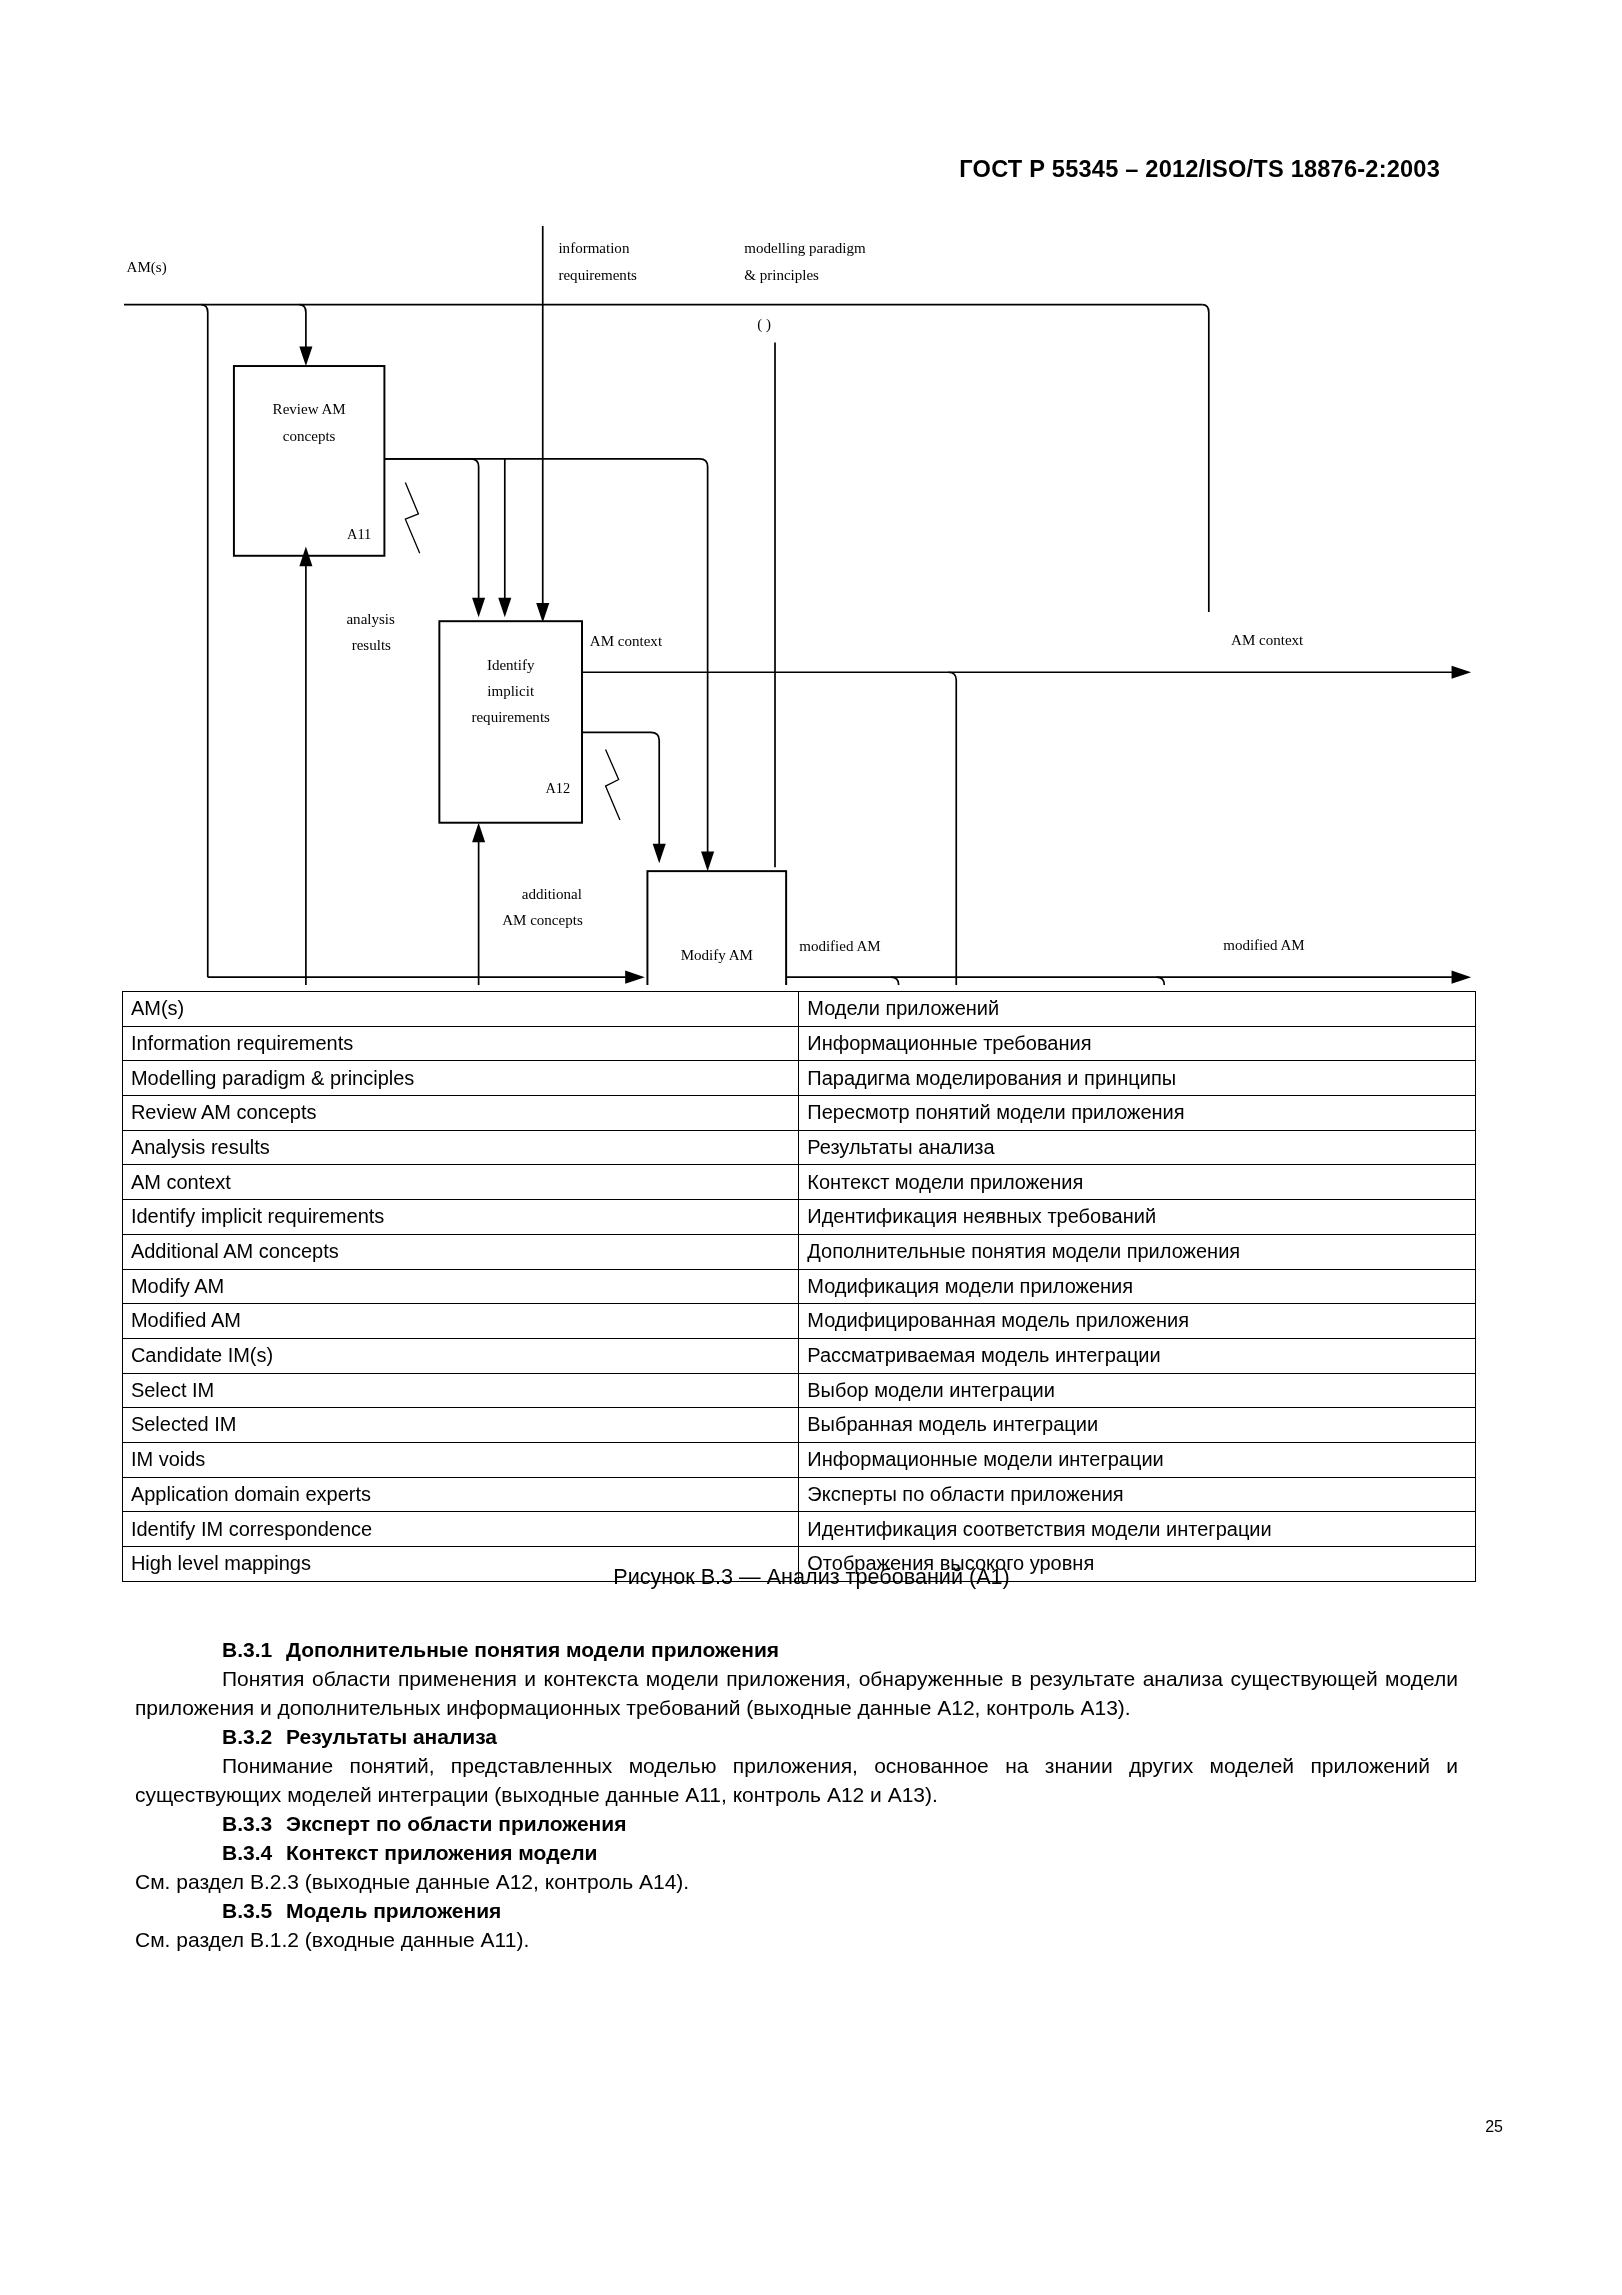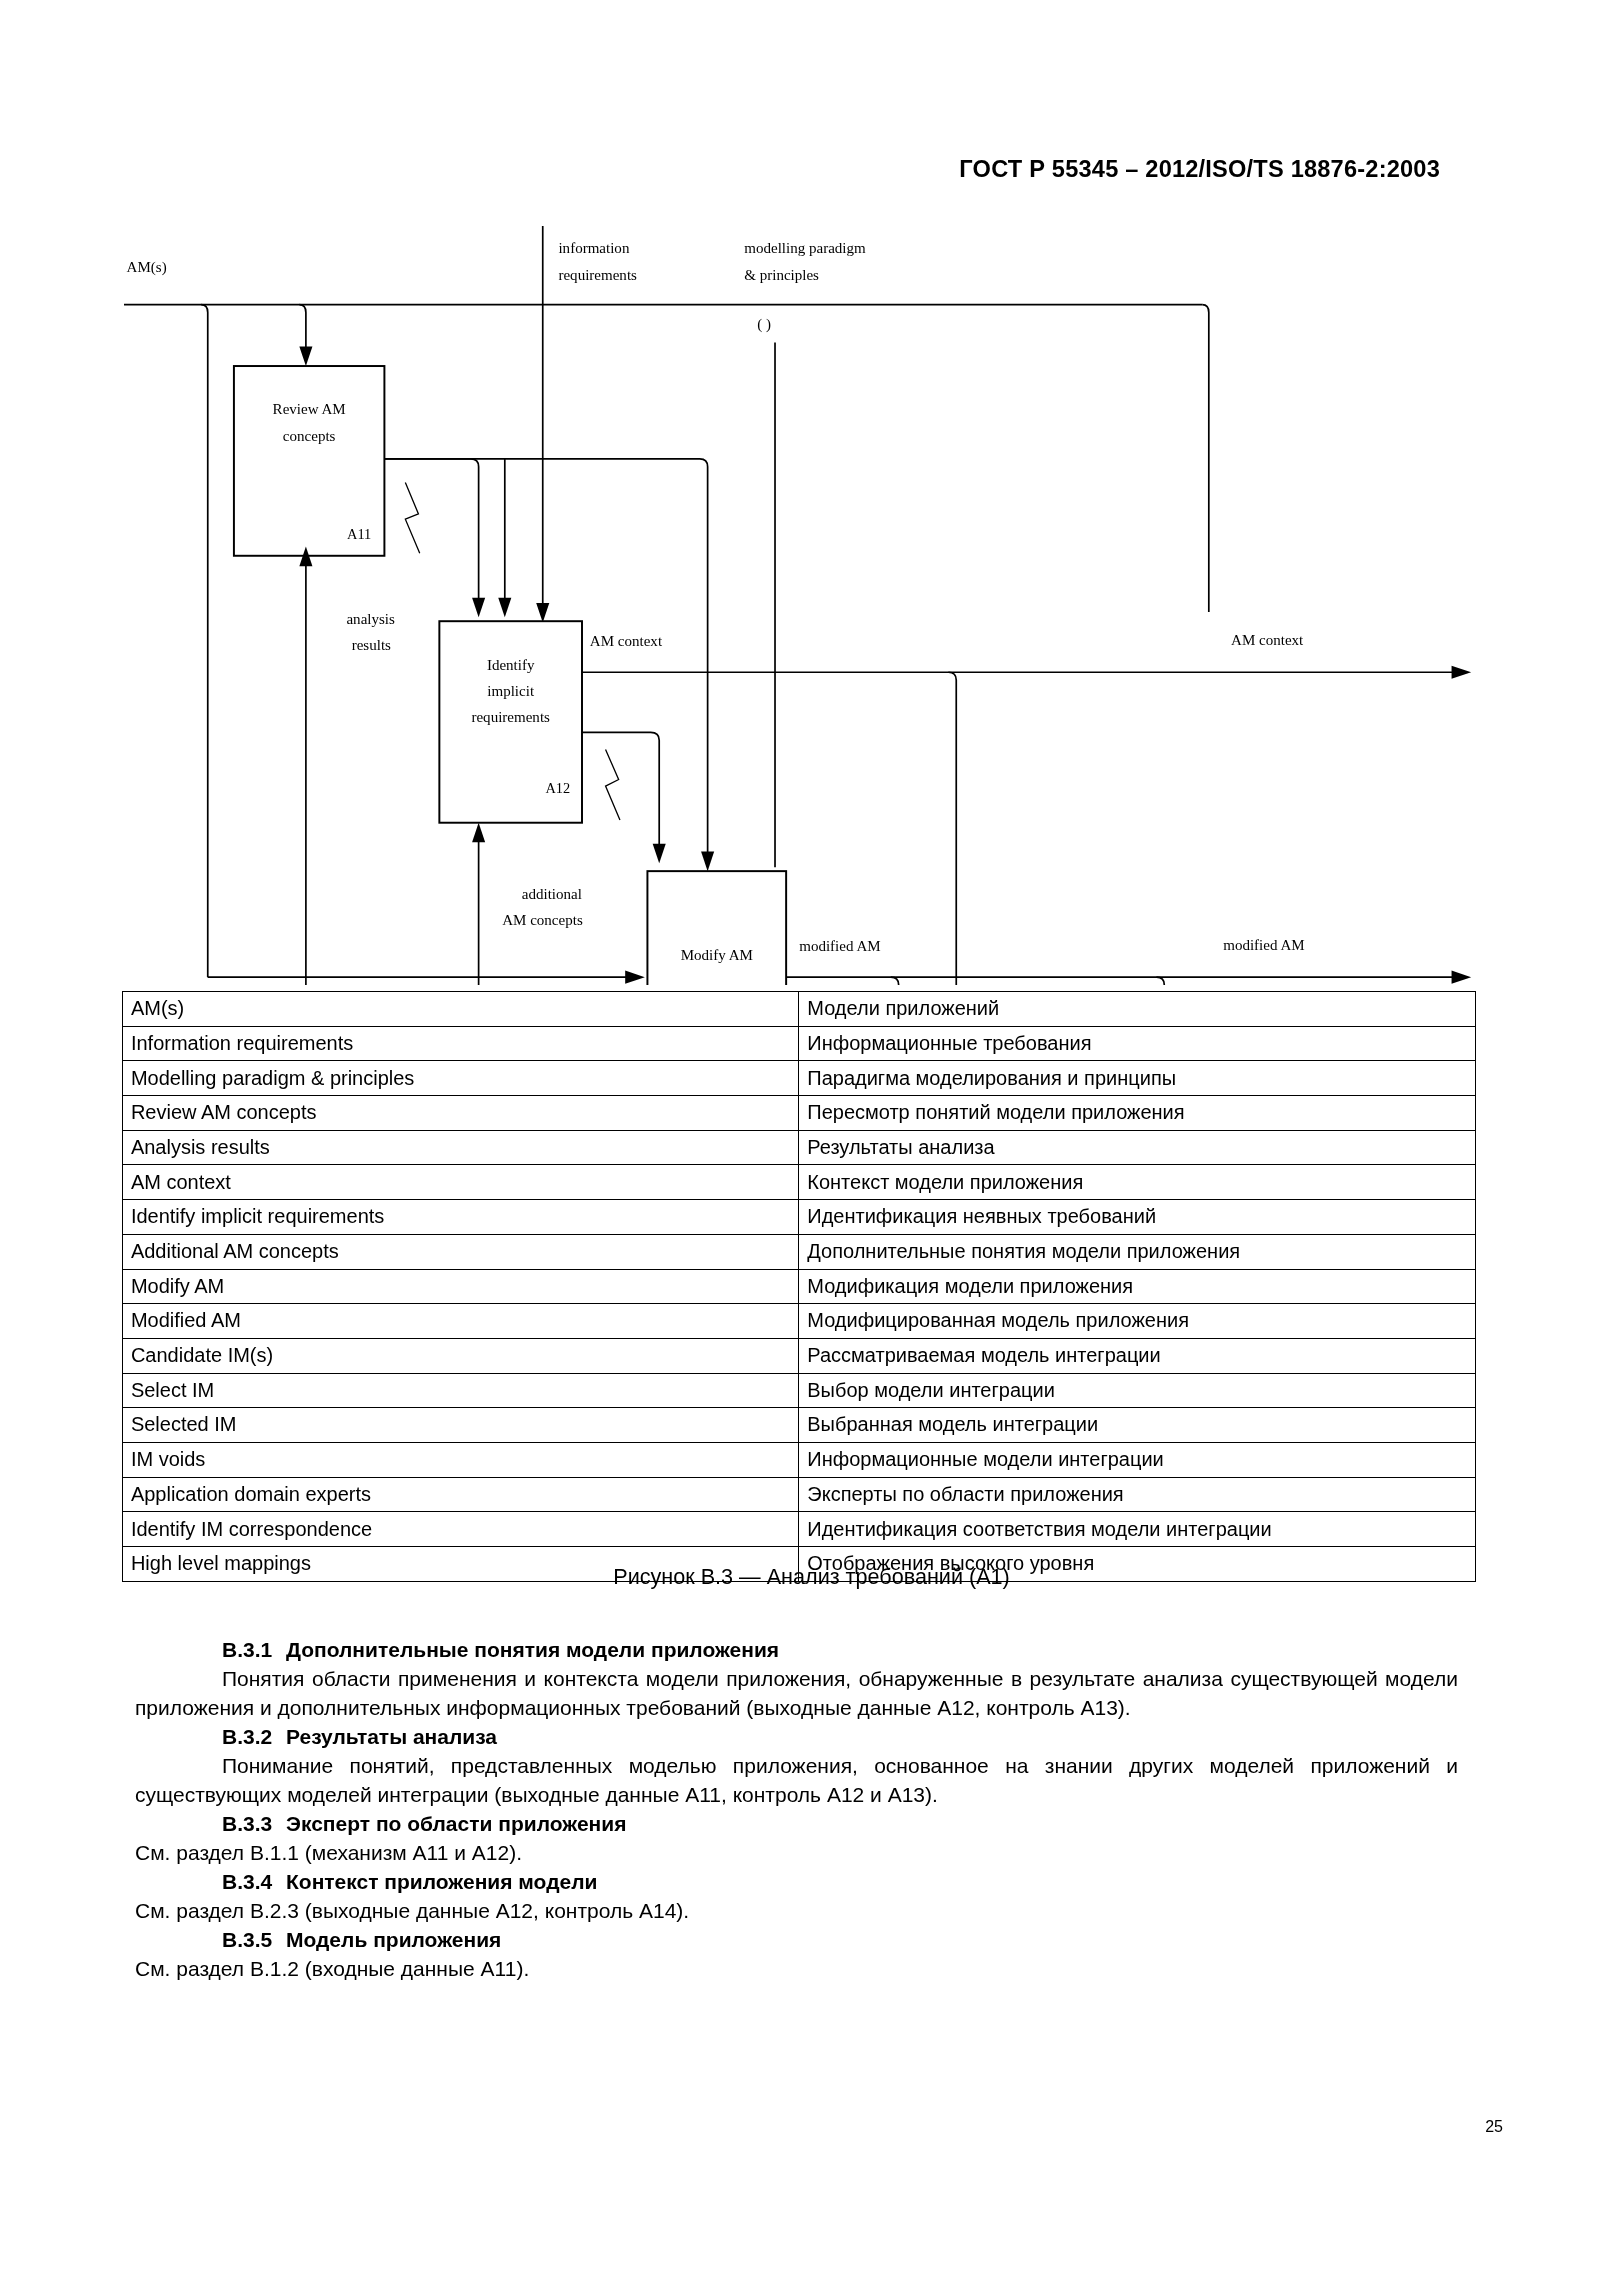--- a/index.html
+++ b/index.html
@@ -362,21 +362,20 @@
     <p class="para last-line-left">Понятия области применения и контекста модели приложения, обнаруженные в результате анализа существующей модели приложения и дополнительных информационных требований (выходные данные А12, контроль А13).</p>
 
     <p class="sec-head">
       <span class="num">В.3.2</span><span>Результаты анализа</span>
     </p>
     <p class="para last-line-left">Понимание понятий, представленных моделью приложения, основанное на знании других моделей приложений и существующих моделей интеграции (выходные данные А11, контроль А12 и А13).</p>
 
     <p class="sec-head">
       <span class="num">В.3.3</span><span>Эксперт по области приложения</span>
     </p>
-    <p class="plain">См. раздел В.1.1 (механизм А11 и А12).</p>
 
     <p class="sec-head">
       <span class="num">В.3.4</span><span>Контекст приложения модели</span>
     </p>
     <p class="plain">См. раздел В.2.3 (выходные данные А12, контроль А14).</p>
 
     <p class="sec-head">
       <span class="num">В.3.5</span><span>Модель приложения</span>
     </p>
     <p class="plain">См. раздел В.1.2 (входные данные А11).</p>

